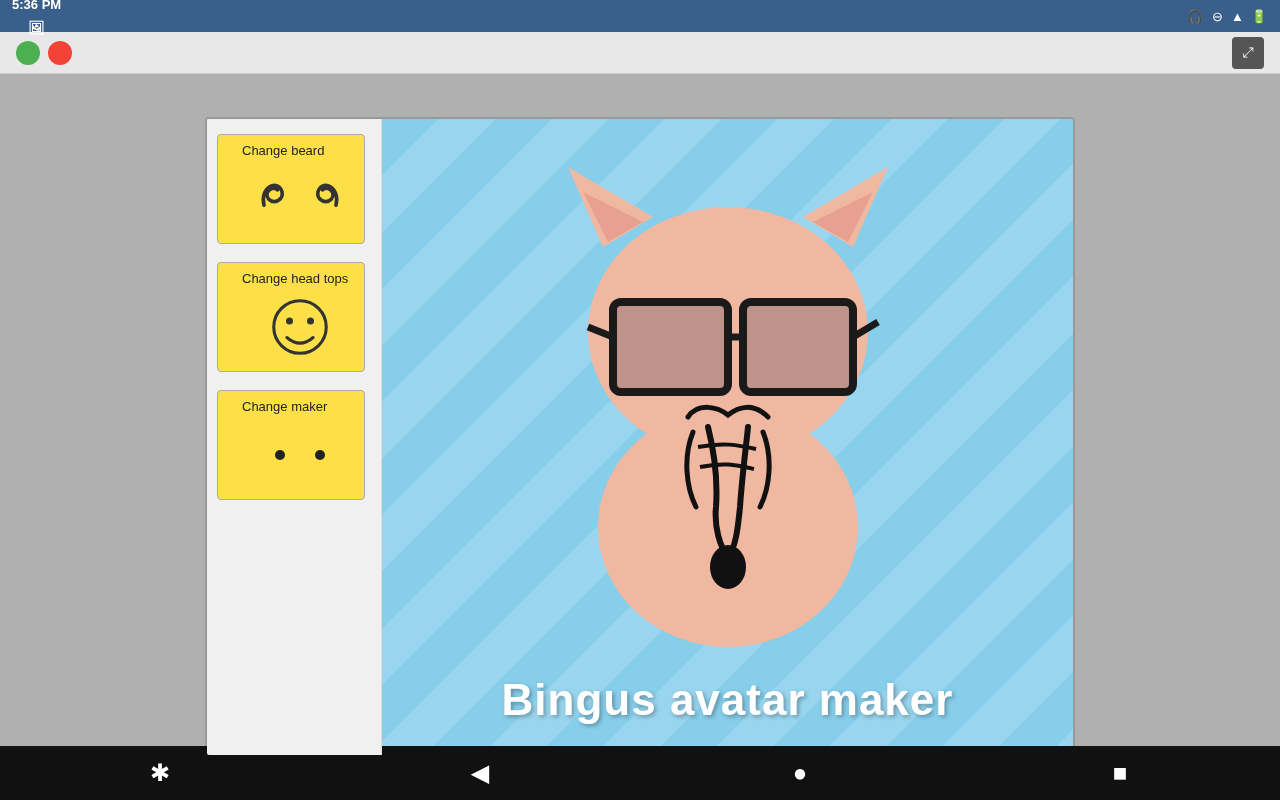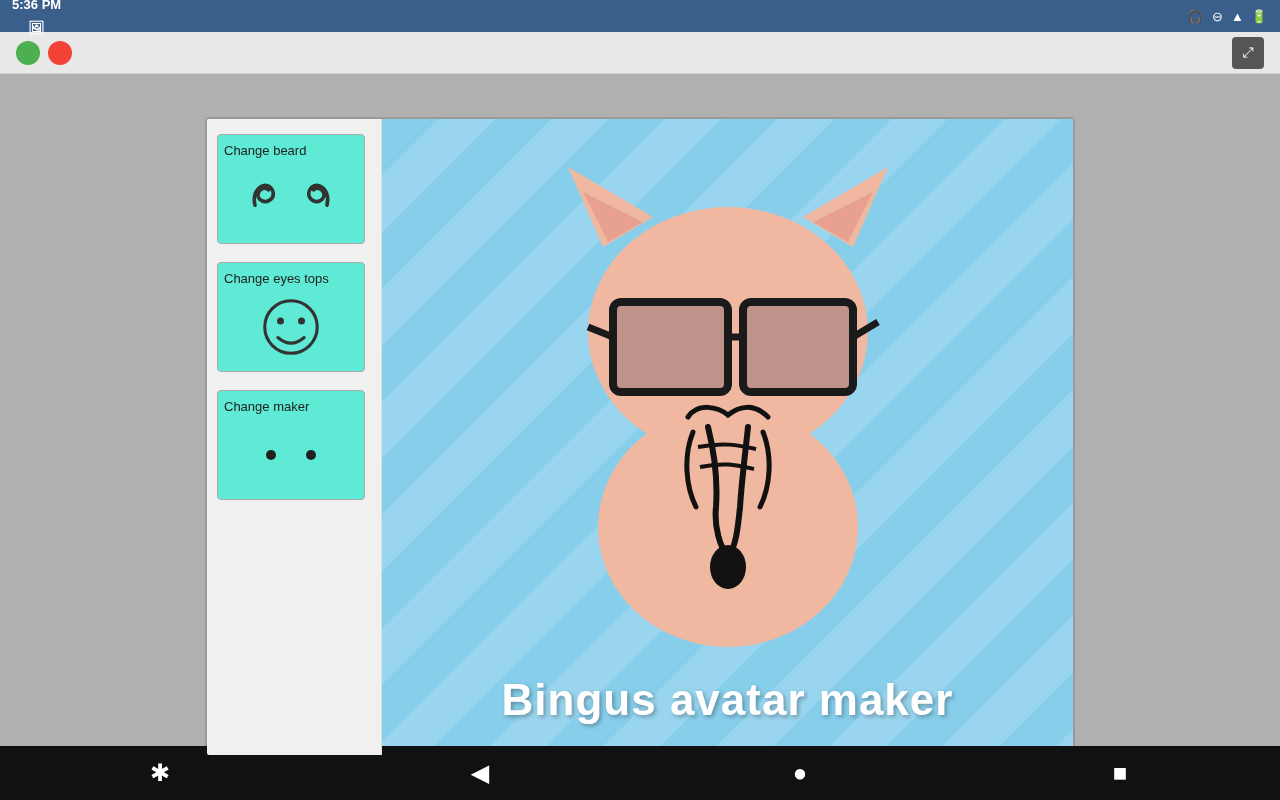--- a/index.html
+++ b/index.html
@@ -115,28 +115,28 @@
       flex-direction: column;
       padding: 15px 10px;
       gap: 18px;
       z-index: 2;
       border-right: 1px solid #ddd;
     }
 
     .avatar-btn {
       width: 148px;
       height: 110px;
-      background: #5eead4;
+      background: #fde047;
       border: 1.5px solid #aaa;
       border-radius: 4px;
       cursor: pointer;
       display: flex;
       flex-direction: column;
       align-items: center;
-      padding: 8px 6px 6px 6px;
+      padding: 8px 6px 6px 24px;
       gap: 2px;
     }
     .avatar-btn-label {
       font-size: 13px;
       color: #222;
       font-weight: 500;
       text-align: left;
       width: 100%;
     }
     .avatar-btn-icon {
@@ -287,21 +287,21 @@
             <svg viewBox="0 0 100 55" xmlns="http://www.w3.org/2000/svg">
 
               <path d="M 10,35 C 5,15 25,5 30,20 C 32,28 22,35 15,28 C 10,22 18,12 25,18" stroke="#333" stroke-width="4" fill="none" stroke-linecap="round"></path>
 
               <path d="M 90,35 C 95,15 75,5 70,20 C 68,28 78,35 85,28 C 90,22 82,12 75,18" stroke="#333" stroke-width="4" fill="none" stroke-linecap="round"></path>
             </svg>
           </div>
         </button>
 
         <button class="avatar-btn">
-          <span class="avatar-btn-label">Change eyes tops</span>
+          <span class="avatar-btn-label">Change head tops</span>
           <div class="avatar-btn-icon headtops-icon">
             <svg viewBox="0 0 80 80" xmlns="http://www.w3.org/2000/svg">
 
               <circle cx="40" cy="40" r="30" stroke="#333" stroke-width="3.5" fill="none"></circle>
 
               <circle cx="28" cy="33" r="4" fill="#333"></circle>
               <circle cx="52" cy="33" r="4" fill="#333"></circle>
 
               <path d="M 25,52 Q 40,65 55,52" stroke="#333" stroke-width="3.5" fill="none" stroke-linecap="round"></path>
             </svg>

